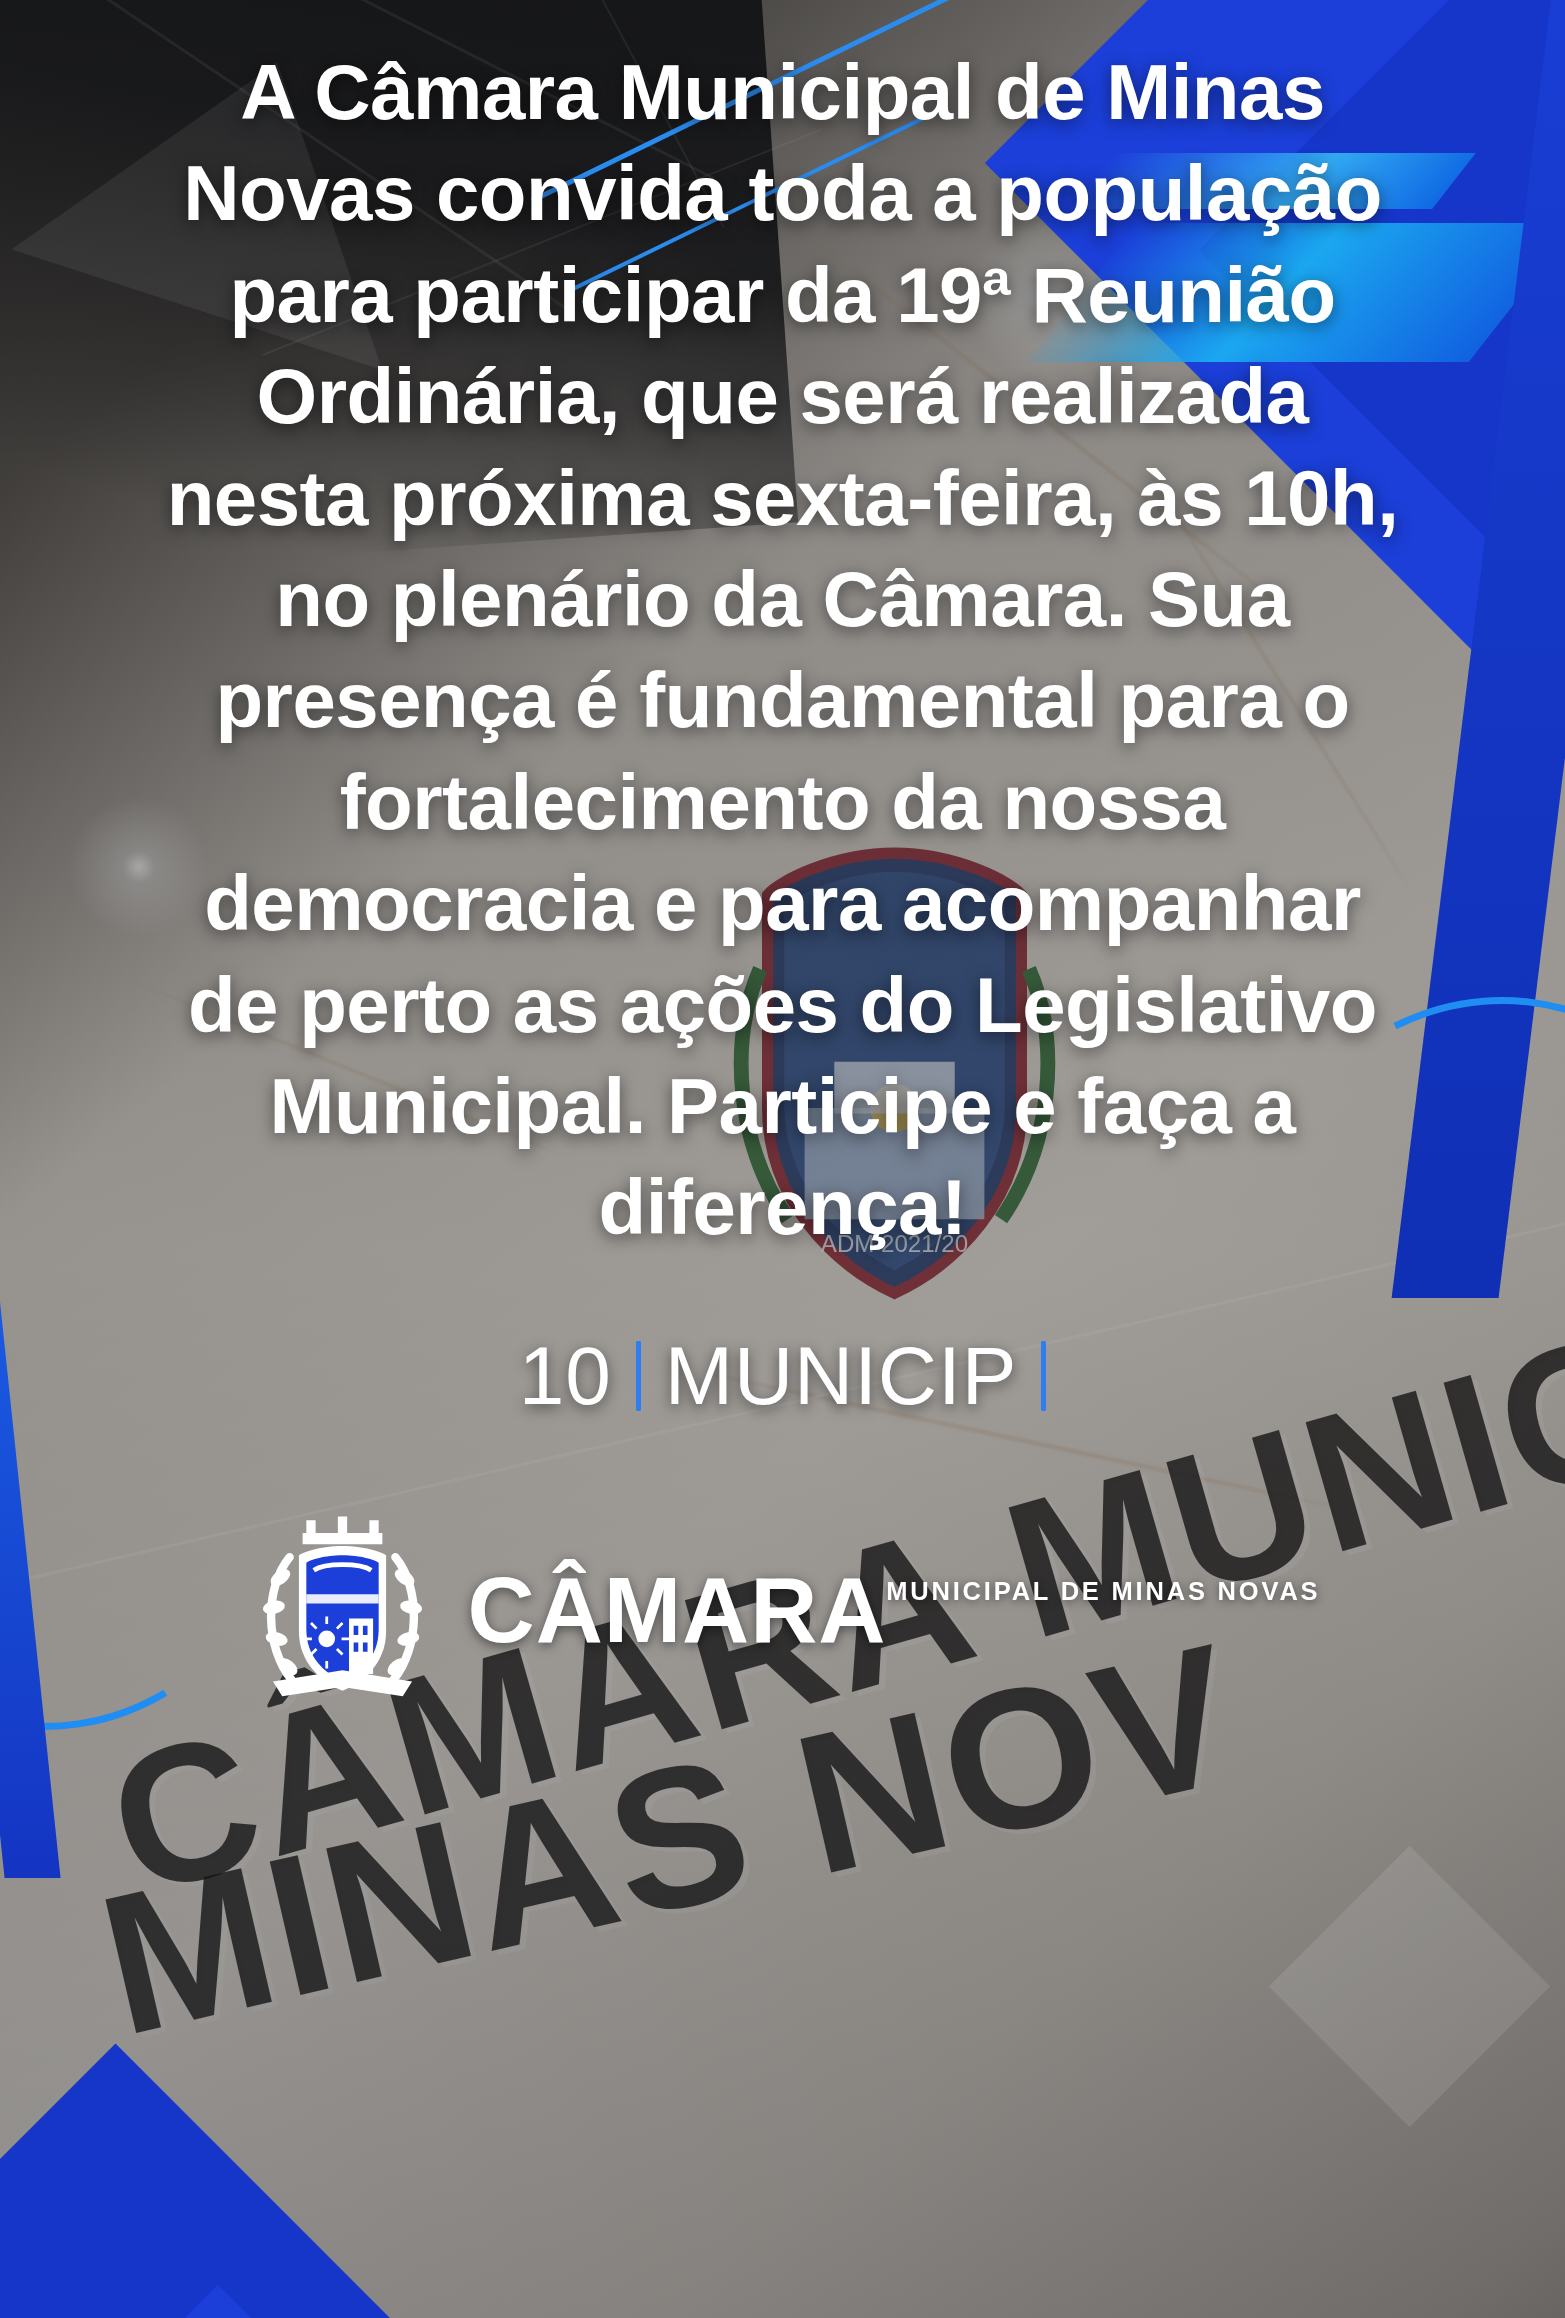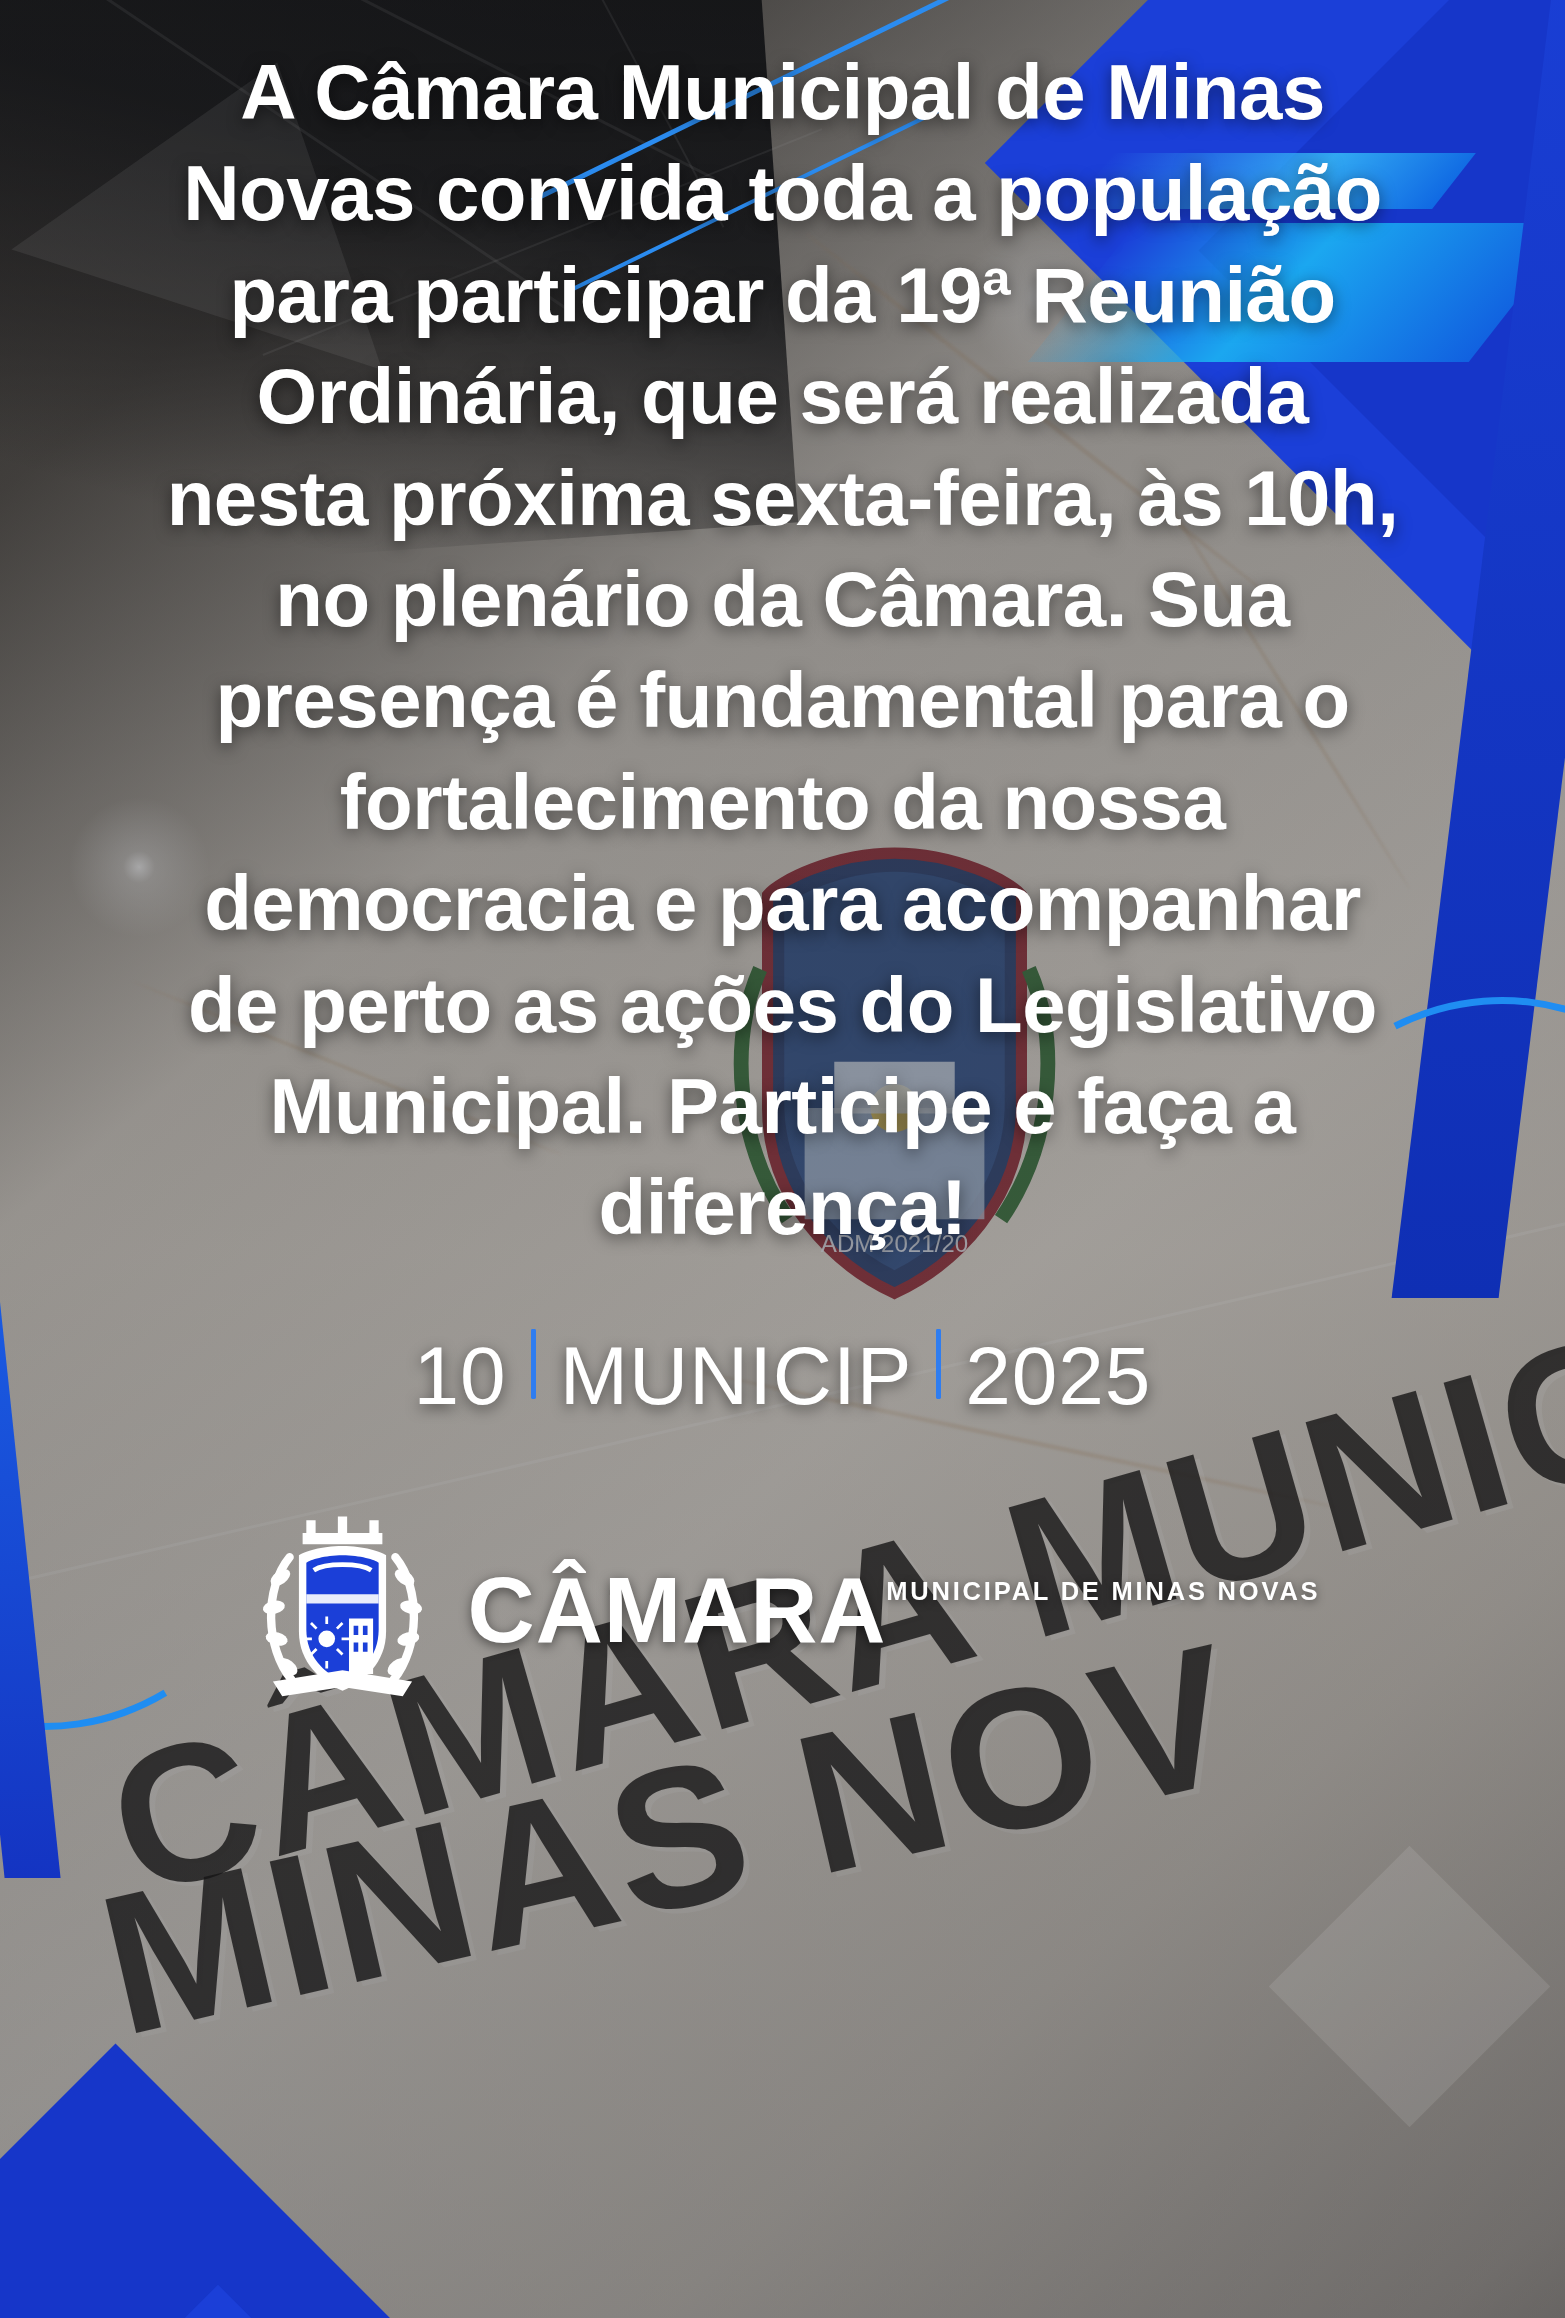--- a/index.html
+++ b/index.html
@@ -271,20 +271,21 @@
     line-height: 1.30;
     text-align: center;
     letter-spacing: -0.5px;
     max-width: 1261px;
     text-shadow: 0 3.7px 16px rgba(0,0,0,0.5);
   }
 
   .date-row {
     margin-top: 70px;
     display: flex;
+    align-items: center;
     justify-content: center;
     gap: 24px;
     color: #ffffff;
     font-family: "Liberation Sans", sans-serif;
     font-weight: 400;
     font-size: 82px;
     letter-spacing: 0.9px;
     text-shadow: 0 3.7px 14px rgba(0,0,0,0.5);
   }
   .date-sep {
@@ -390,21 +391,20 @@
   <div class="content">
 
 
     <div class="body-text">A Câmara Municipal de Minas Novas convida toda a população para participar da 19ª Reunião Ordinária, que será realizada nesta próxima sexta-feira, às 10h, no plenário da Câmara. Sua presença é fundamental para o fortalecimento da nossa democracia e para acompanhar de perto as ações do Legislativo Municipal. Participe e faça a diferença!</div>
 
     <div class="date-row">
       <span>10</span>
       <span class="date-sep"></span>
       <span>MUNICIP</span>
       <span class="date-sep"></span>
-      <span>2025</span>
     </div>
 
     <div class="logo-block">
       <svg class="logo-crest" viewBox="0 0 210 220">
 
         <path d="M62 26 h86 v12 h-86z" fill="#ffffff"></path>
         <path d="M66 12 h10 v14 h-10z M100 8 h10 v18 h-10z M134 12 h10 v14 h-10z" fill="#ffffff"></path>
 
         <path d="M48 52 C20 86 22 150 50 184" stroke="#ffffff" stroke-width="9" fill="none" stroke-linecap="round"></path>
         <path d="M162 52 C190 86 188 150 160 184" stroke="#ffffff" stroke-width="9" fill="none" stroke-linecap="round"></path>

